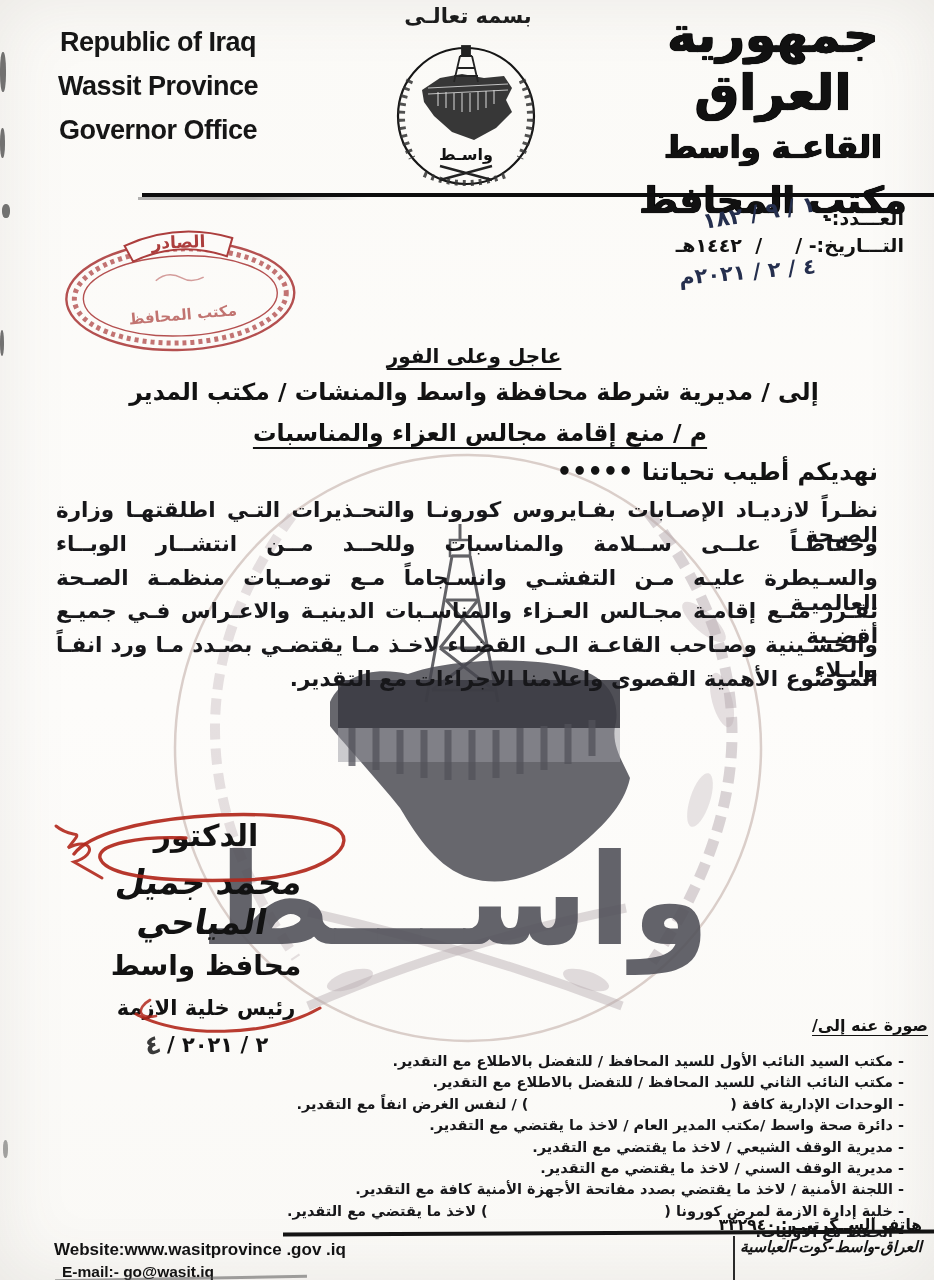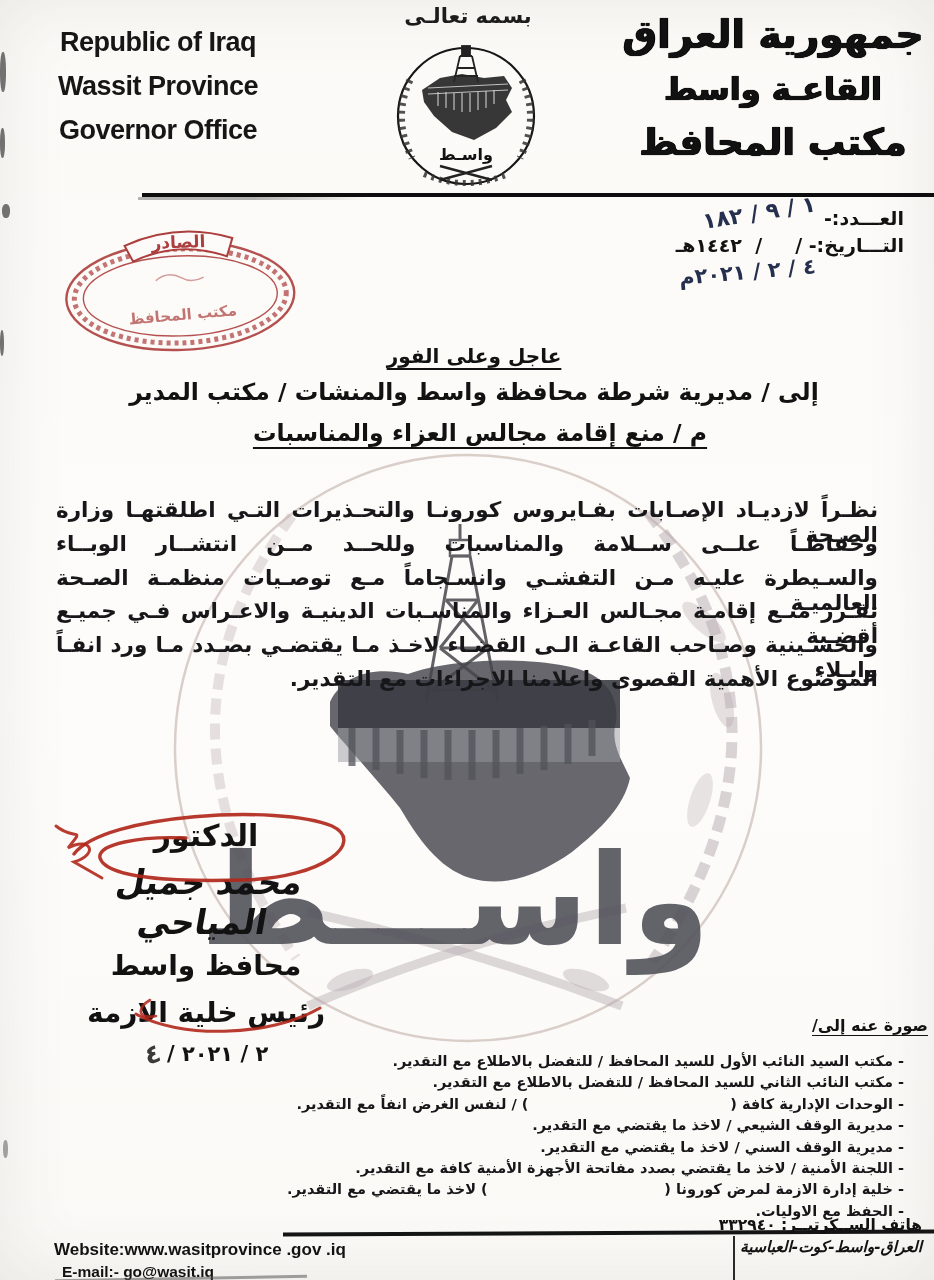--- a/index.html
+++ b/index.html
@@ -11,21 +11,21 @@
   }
   
   .en-head{position:absolute;left:46px;top:20px;width:224px;text-align:center;
     font-family:"Liberation Sans",sans-serif;font-weight:bold;font-size:27px;
     line-height:44px;color:#161616;letter-spacing:-.5px;z-index:4;}
   .bismillah{position:absolute;left:398px;top:4px;width:140px;text-align:center;
     direction:rtl;font-weight:bold;font-size:21px;color:#1c1c1c;z-index:4;}
   .ar-head{position:absolute;left:622px;top:6px;width:302px;text-align:center;direction:rtl;
     font-weight:bold;color:#111;z-index:4;}
   .ar-head div{text-shadow:0 0 1px #000,.7px 0 0 #000,-.7px 0 0 #000;}
-  .ar-head .l1{font-size:39px;line-height:58px;}
+  .ar-head .l1{font-size:50px;line-height:58px;}
   .ar-head .l2{font-size:32px;line-height:50px;}
   .ar-head .l3{font-size:37px;line-height:58px;}
   .seal{position:absolute;left:388px;top:28px;z-index:4;}
   .rule-top{position:absolute;left:142px;top:193px;width:792px;height:4px;background:#0d0d0d;z-index:4;}
   .rule-top::after{content:"";position:absolute;left:-4px;top:4px;width:230px;height:3px;
     background:linear-gradient(90deg,rgba(120,120,120,.55),rgba(40,40,40,.35),rgba(120,120,120,0));}
   
   .meta{position:absolute;right:30px;top:204px;direction:rtl;text-align:right;
     font-weight:bold;font-size:19px;z-index:4;width:330px;}
   .meta .row{line-height:27px;}
@@ -48,21 +48,21 @@
   .body-line{font-size:21.5px;font-weight:700;height:33.8px;text-align:justify;
     text-align-last:justify;color:#17171a;}
   .body-line.last{text-align-last:right;}
   
   .watermark{position:absolute;inset:0;z-index:1;pointer-events:none;}
   
   .sig-block{position:absolute;left:58px;top:818px;width:296px;text-align:center;direction:rtl;z-index:4;}
   .sig-title{font-size:30px;font-weight:bold;margin-bottom:10px;}
   .sig-name{font-size:33px;font-weight:bold;letter-spacing:-1px;transform:skewX(-10deg) scaleY(1.04);margin-bottom:8px;}
   .sig-pos{font-size:28px;font-weight:bold;margin-bottom:14px;text-align:center;}
-  .sig-role{font-size:28px;font-weight:bold;margin-bottom:8px;}
+  .sig-role{font-size:21px;font-weight:bold;margin-bottom:8px;}
   .sig-date{font-size:21px;font-weight:bold;direction:ltr;}
   .sig-date .day{display:inline-block;font-size:26px;transform:rotate(-14deg) translateY(2px);color:#3a3a3a;}
   .sig-scribble{position:absolute;left:44px;top:796px;z-index:5;pointer-events:none;}
   .date-swoosh{position:absolute;left:116px;top:988px;z-index:5;pointer-events:none;}
   
   .copies{position:absolute;right:6px;top:1016px;width:706px;direction:rtl;text-align:right;z-index:4;}
   .copies-header{font-size:16px;font-weight:bold;text-decoration:underline;text-underline-offset:4px;margin-bottom:16px;}
   .copy-item{font-size:14.5px;font-weight:700;line-height:21.4px;padding-right:24px;
     white-space:pre-wrap;color:#17171a;}
   .copy-item::before{content:"- ";}
@@ -168,20 +168,21 @@
     <text x="124" y="30" text-anchor="middle" font-family="DejaVu Sans, sans-serif" font-size="17" font-weight="bold" fill="#a83434" direction="rtl">الصادر</text>
     <path d="M 100 62 q 12 -10 26 -2 q 10 6 22 0" fill="none" stroke="#a83434" stroke-width="1.6" opacity="0.5"></path>
     <text x="126" y="102" text-anchor="middle" font-family="DejaVu Sans, sans-serif" font-size="15" font-weight="bold" fill="#b04a46" opacity="0.8" direction="rtl" transform="rotate(-3 126 100)">مكتب المحافظ</text>
   </svg>
 
   <div class="center-block">
     <div class="urgency">عاجل وعلى الفور</div>
     <div class="to-line">إلى / مديرية شرطة محافظة واسط والمنشات / مكتب المدير</div>
     <div class="subject-line">م / منع إقامة مجالس العزاء والمناسبات</div>
   </div>
+  <div class="greeting">نهديكم أطيب تحياتنا •••••</div>
 
   <div class="body-text">
     <div class="body-line">نظـراً لازديـاد الإصـابات بفـايروس كورونـا والتحـذيرات التـي اطلقتهـا وزارة الصـحة</div>
     <div class="body-line">وحفاظـاً علــى ســلامة والمناسبات وللحــد مــن انتشــار الوبــاء</div>
     <div class="body-line">والسـيطرة عليـه مـن التفشـي وانسـجاماً مـع توصـيات منظمـة الصـحة العالميـة</div>
     <div class="body-line">تقـرر منـع إقامـة مجـالس العـزاء والمناسـبات الدينيـة والاعـراس فـي جميـع أقضـية</div>
     <div class="body-line">والحسـينية وصـاحب القاعـة الـى القضـاء لاخـذ مـا يقتضـي بصـدد مـا ورد انفـاً وايـلاء</div>
     <div class="body-line last">الموضوع الأهمية القصوى واعلامنا الاجراءات مع التقدير.</div>
   </div>
 
@@ -199,20 +200,21 @@
   <svg class="date-swoosh" width="230" height="60" viewBox="0 0 230 60">
     <path d="M 20 26 C 62 50 152 50 204 20" fill="none" stroke="#b1271b" stroke-width="3" stroke-linecap="round" opacity="0.9"></path>
     <path d="M 34 12 C 20 20 22 32 40 28" fill="none" stroke="#b1271b" stroke-width="2.6" stroke-linecap="round" opacity="0.85"></path>
   </svg>
 
   <div class="copies">
     <div class="copies-header">صورة عنه إلى/</div>
     <div class="copy-item">مكتب السيد النائب الأول للسيد المحافظ / للتفضل بالاطلاع مع التقدير.</div>
     <div class="copy-item">مكتب النائب الثاني للسيد المحافظ / للتفضل بالاطلاع مع التقدير.</div>
     <div class="copy-item">الوحدات الإدارية كافة (                                        ) / لنفس الغرض انفاً مع التقدير.</div>
+    <div class="copy-item">دائرة صحة واسط /مكتب المدير العام / لاخذ ما يقتضي مع التقدير.</div>
     <div class="copy-item">مديرية الوقف الشيعي / لاخذ ما يقتضي مع التقدير.</div>
     <div class="copy-item">مديرية الوقف السني / لاخذ ما يقتضي مع التقدير.</div>
     <div class="copy-item">اللجنة الأمنية / لاخذ ما يقتضي بصدد مفاتحة الأجهزة الأمنية كافة مع التقدير.</div>
     <div class="copy-item">خلية إدارة الازمة لمرض كورونا (                                   ) لاخذ ما يقتضي مع التقدير.</div>
     <div class="copy-item">الحفظ مع الاوليات.</div>
   </div>
 
   <div class="footer-rule"></div>
   <div class="footer-web">Website:www.wasitprovince .gov .iq</div>
   <div class="footer-mail">E-mail:- go@wasit.iq</div>

